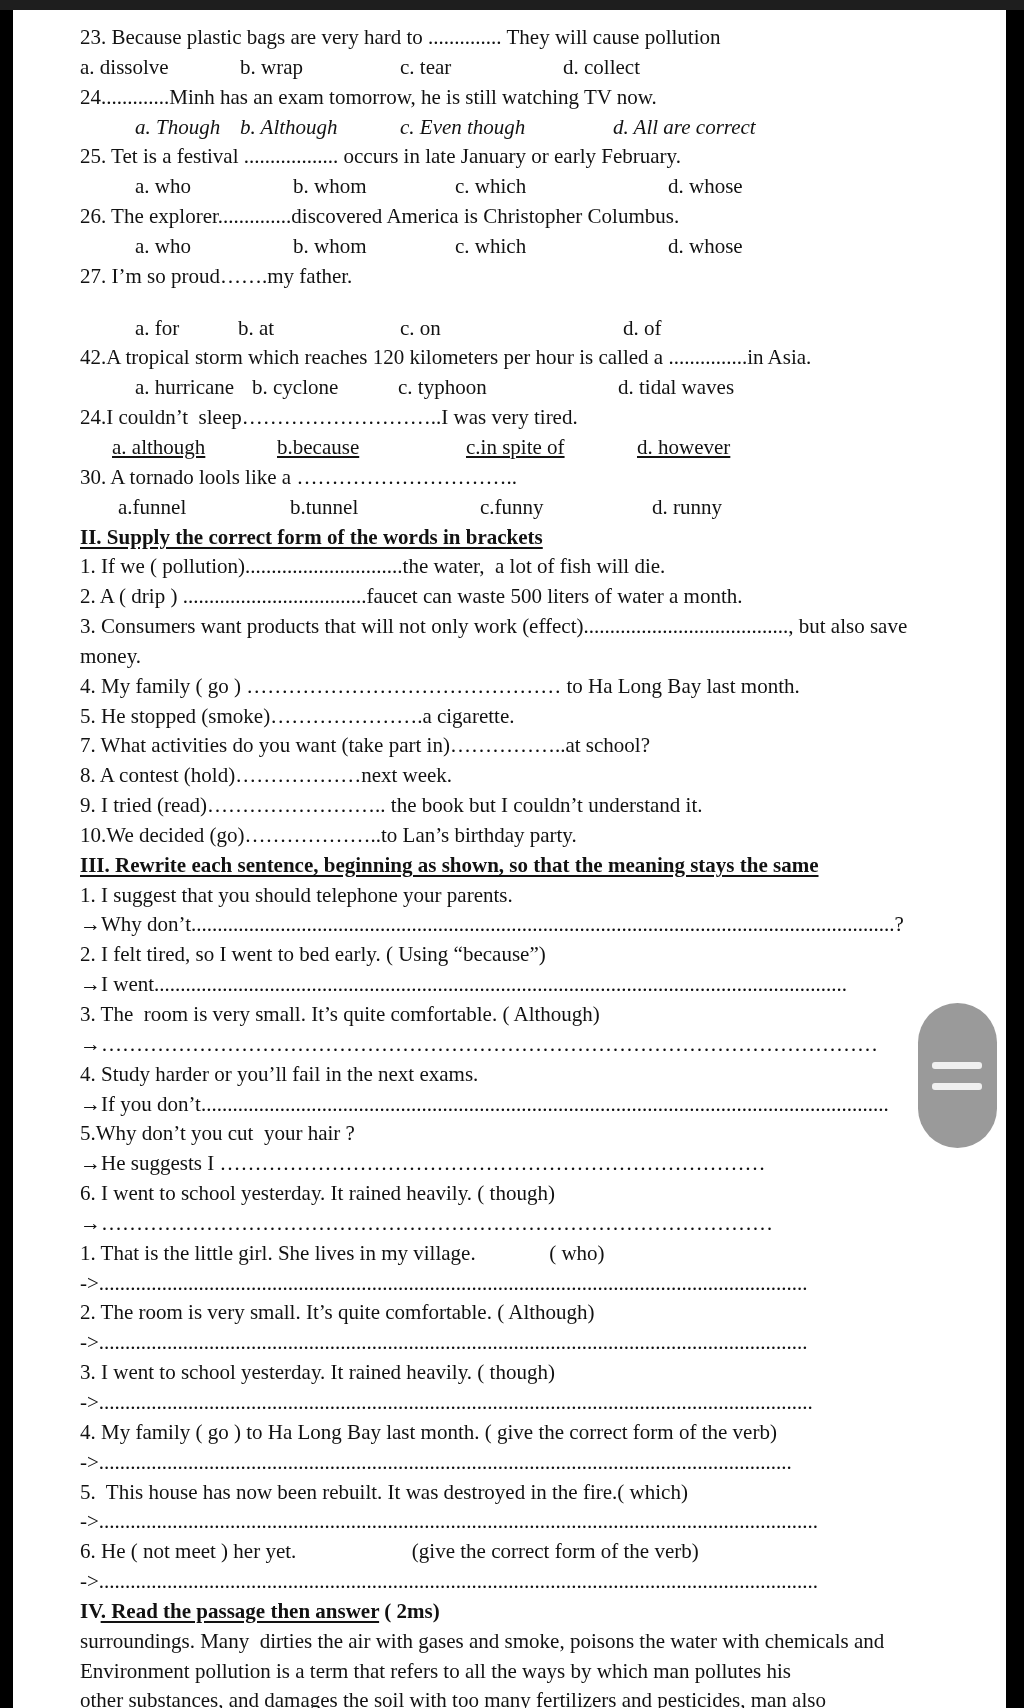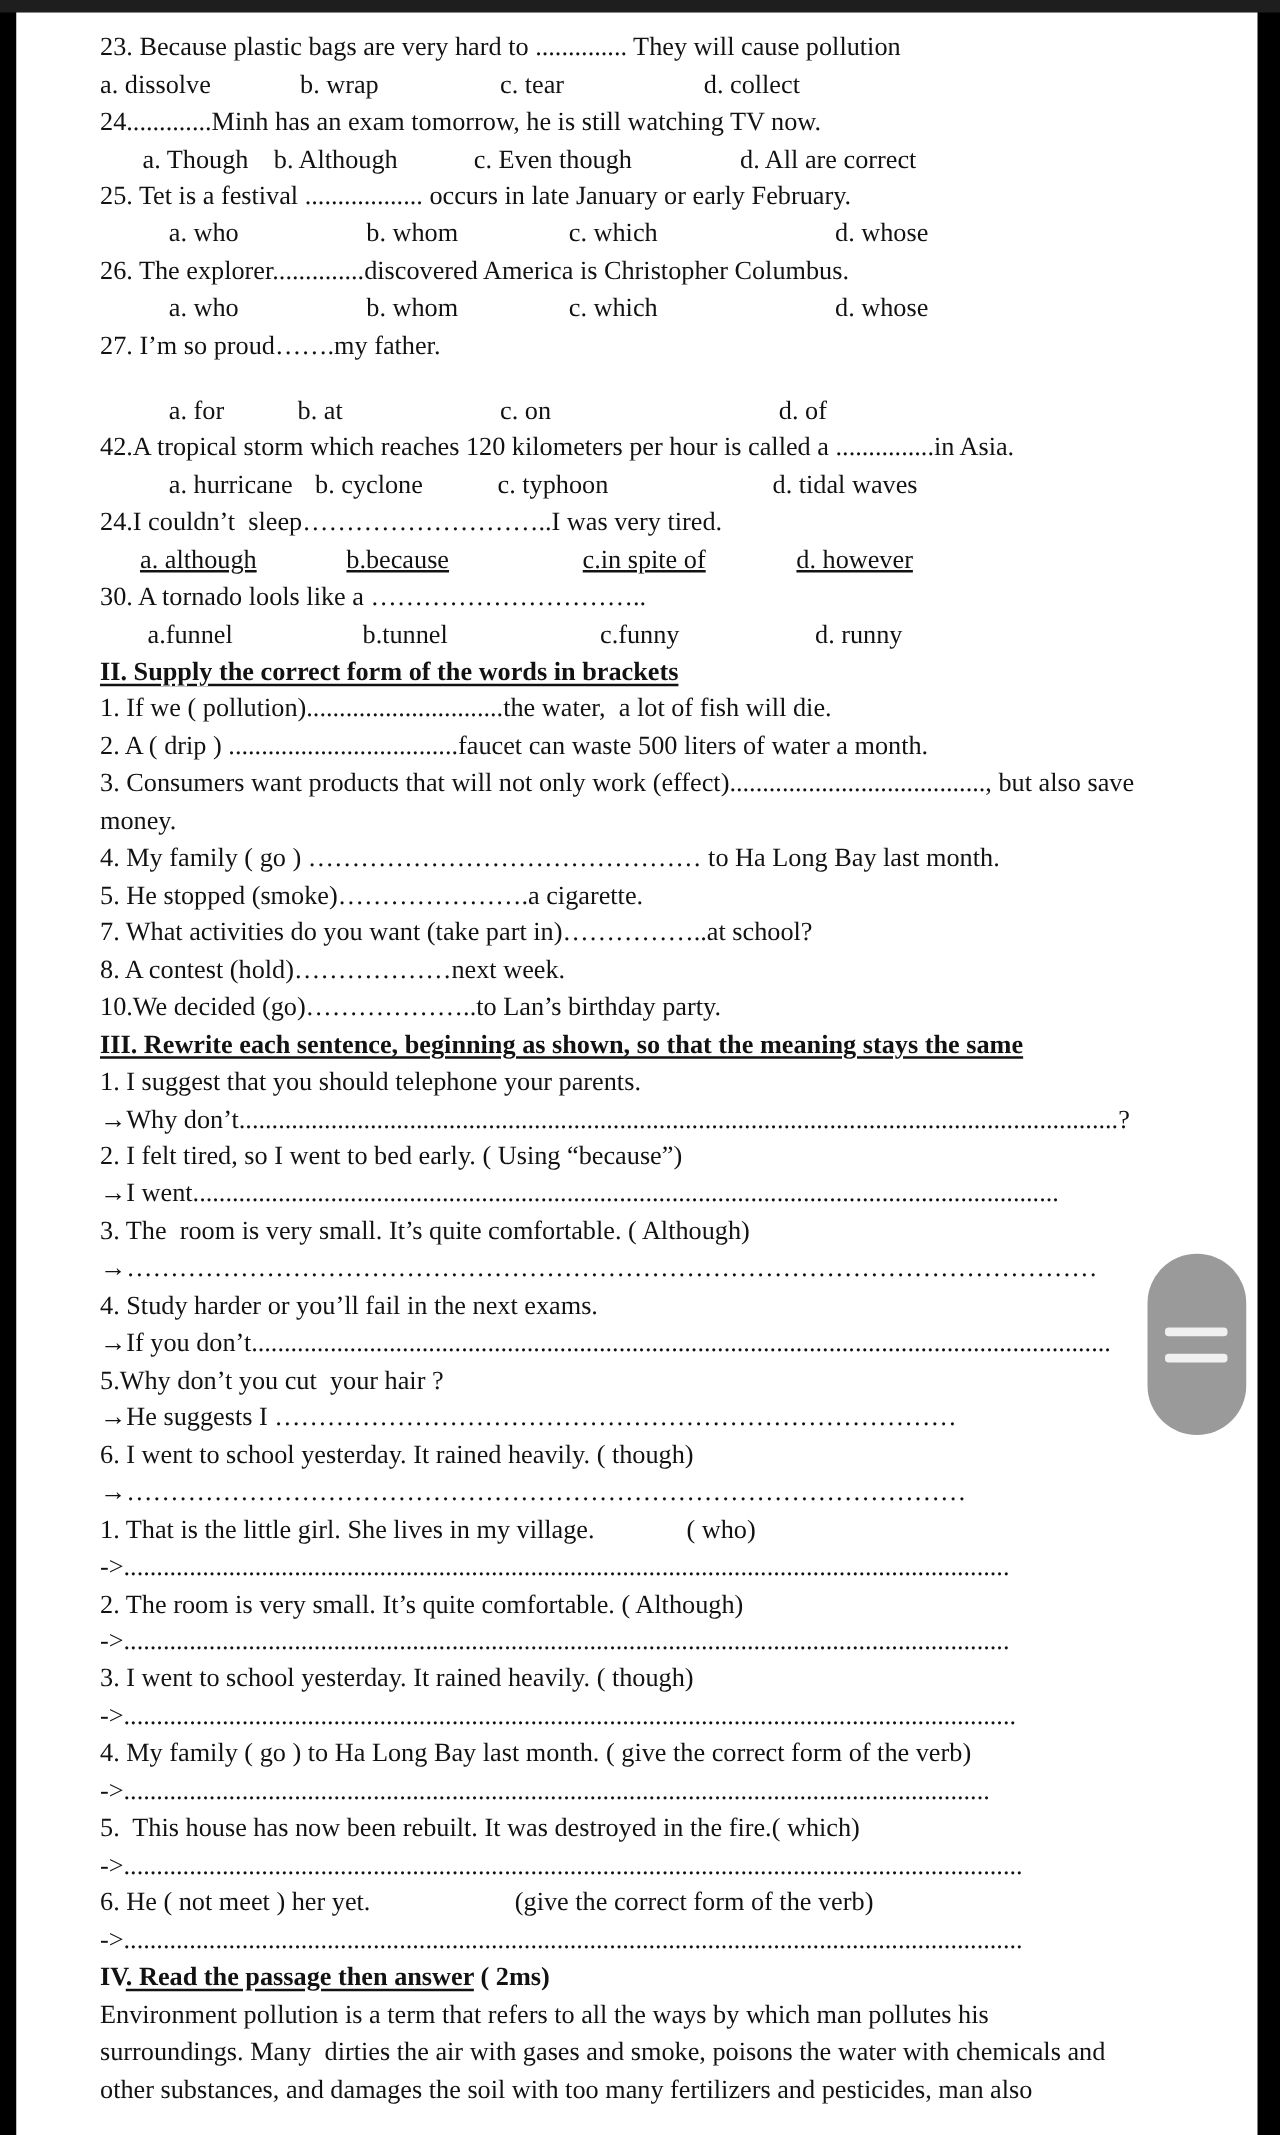--- a/index.html
+++ b/index.html
@@ -22,21 +22,21 @@
 </head>
 <body>
 
 <div class="app">
   <div class="top-bar"></div>
   <div class="page">
     <div class="content" id="doc-lines">
         <div class="line">23. Because plastic bags are very hard to .............. They will cause pollution</div>
         <div class="line opts" style="grid-template-columns: 160px 160px 163px auto; margin-left: 0px;"><span class="opt">a. dissolve</span><span class="opt">b. wrap</span><span class="opt">c. tear</span><span class="opt">d. collect</span></div>
         <div class="line">24.............Minh has an exam tomorrow, he is still watching TV now.</div>
-        <div class="line opts" style="grid-template-columns: 105px 160px 213px auto; margin-left: 34px;"><span class="opt">a. Though</span><span class="opt">b. Although</span><span class="opt">c. Even though</span><span class="opt">d. All are correct</span></div>
+        <div class="line opts" style="grid-template-columns: 105px 160px 213px auto; margin-left: 55px; font-style: italic;"><span class="opt">a. Though</span><span class="opt">b. Although</span><span class="opt">c. Even though</span><span class="opt">d. All are correct</span></div>
         <div class="line">25. Tet is a festival .................. occurs in late January or early February.</div>
         <div class="line opts" style="grid-template-columns: 158px 162px 213px auto; margin-left: 55px;"><span class="opt">a. who</span><span class="opt">b. whom</span><span class="opt">c. which</span><span class="opt">d. whose</span></div>
         <div class="line">26. The explorer..............discovered America is Christopher Columbus.</div>
         <div class="line opts" style="grid-template-columns: 158px 162px 213px auto; margin-left: 55px;"><span class="opt">a. who</span><span class="opt">b. whom</span><span class="opt">c. which</span><span class="opt">d. whose</span></div>
         <div class="line">27. I’m so proud…….my father.</div>
         <div class="line opts" style="grid-template-columns: 103px 162px 223px auto; margin-left: 55px; margin-top: 22px;"><span class="opt">a. for</span><span class="opt">b. at</span><span class="opt">c. on</span><span class="opt">d. of</span></div>
         <div class="line">42.A tropical storm which reaches 120 kilometers per hour is called a ...............in Asia.</div>
         <div class="line opts" style="grid-template-columns: 117px 146px 220px auto; margin-left: 55px;"><span class="opt">a. hurricane</span><span class="opt">b. cyclone</span><span class="opt">c. typhoon</span><span class="opt">d. tidal waves</span></div>
         <div class="line">24.I couldn’t  sleep………………………..I was very tired.</div>
         <div class="line opts" style="grid-template-columns: 165px 189px 171px auto; margin-left: 32px; text-decoration: underline;"><span class="opt">a. although</span><span class="opt">b.because</span><span class="opt">c.in spite of</span><span class="opt">d. however</span></div>
@@ -44,20 +44,21 @@
         <div class="line opts" style="grid-template-columns: 172px 190px 172px auto; margin-left: 38px;"><span class="opt">a.funnel</span><span class="opt">b.tunnel</span><span class="opt">c.funny</span><span class="opt">d. runny</span></div>
         <div class="line heading"><span class="u">II. Supply the correct form of the words in brackets</span></div>
         <div class="line">1. If we ( pollution)..............................the water,  a lot of fish will die.</div>
         <div class="line">2. A ( drip ) ...................................faucet can waste 500 liters of water a month.</div>
         <div class="line">3. Consumers want products that will not only work (effect)......................................., but also save</div>
         <div class="line">money.</div>
         <div class="line">4. My family ( go ) ……………………………………… to Ha Long Bay last month.</div>
         <div class="line">5. He stopped (smoke)………………….a cigarette.</div>
         <div class="line">7. What activities do you want (take part in)……………..at school?</div>
         <div class="line">8. A contest (hold)………………next week.</div>
+        <div class="line">9. I tried (read)…………………….. the book but I couldn’t understand it.</div>
         <div class="line">10.We decided (go)………………..to Lan’s birthday party.</div>
         <div class="line heading"><span class="u">III. Rewrite each sentence, beginning as shown, so that the meaning stays the same</span></div>
         <div class="line">1. I suggest that you should telephone your parents.</div>
         <div class="line">→Why don’t......................................................................................................................................?</div>
         <div class="line">2. I felt tired, so I went to bed early. ( Using “because”)</div>
         <div class="line">→I went....................................................................................................................................</div>
         <div class="line">3. The  room is very small. It’s quite comfortable. ( Although)</div>
         <div class="line">→…………………………………………………………………………………………………</div>
         <div class="line">4. Study harder or you’ll fail in the next exams.</div>
         <div class="line">→If you don’t...................................................................................................................................</div>
@@ -71,22 +72,22 @@
         <div class="line">-&gt;.......................................................................................................................................</div>
         <div class="line">3. I went to school yesterday. It rained heavily. ( though)</div>
         <div class="line">-&gt;........................................................................................................................................</div>
         <div class="line">4. My family ( go ) to Ha Long Bay last month. ( give the correct form of the verb)</div>
         <div class="line">-&gt;....................................................................................................................................</div>
         <div class="line">5.  This house has now been rebuilt. It was destroyed in the fire.( which)</div>
         <div class="line">-&gt;.........................................................................................................................................</div>
         <div class="line">6. He ( not meet ) her yet.                      (give the correct form of the verb)</div>
         <div class="line">-&gt;.........................................................................................................................................</div>
         <div class="line heading"><span>IV</span><span class="u">. Read the passage then answer</span><span> ( 2ms)</span></div>
+        <div class="line">surroundings. Many  dirties the air with gases and smoke, poisons the water with chemicals and</div>
         <div class="line">Environment pollution is a term that refers to all the ways by which man pollutes his</div>
-        <div class="line">surroundings. Many  dirties the air with gases and smoke, poisons the water with chemicals and</div>
         <div class="line">other substances, and damages the soil with too many fertilizers and pesticides, man also</div>
       </div>
   </div>
   <div class="scroll-handle">
     <div class="grip g1"></div>
     <div class="grip g2"></div>
   </div>
 </div>
 
 </body></html>

